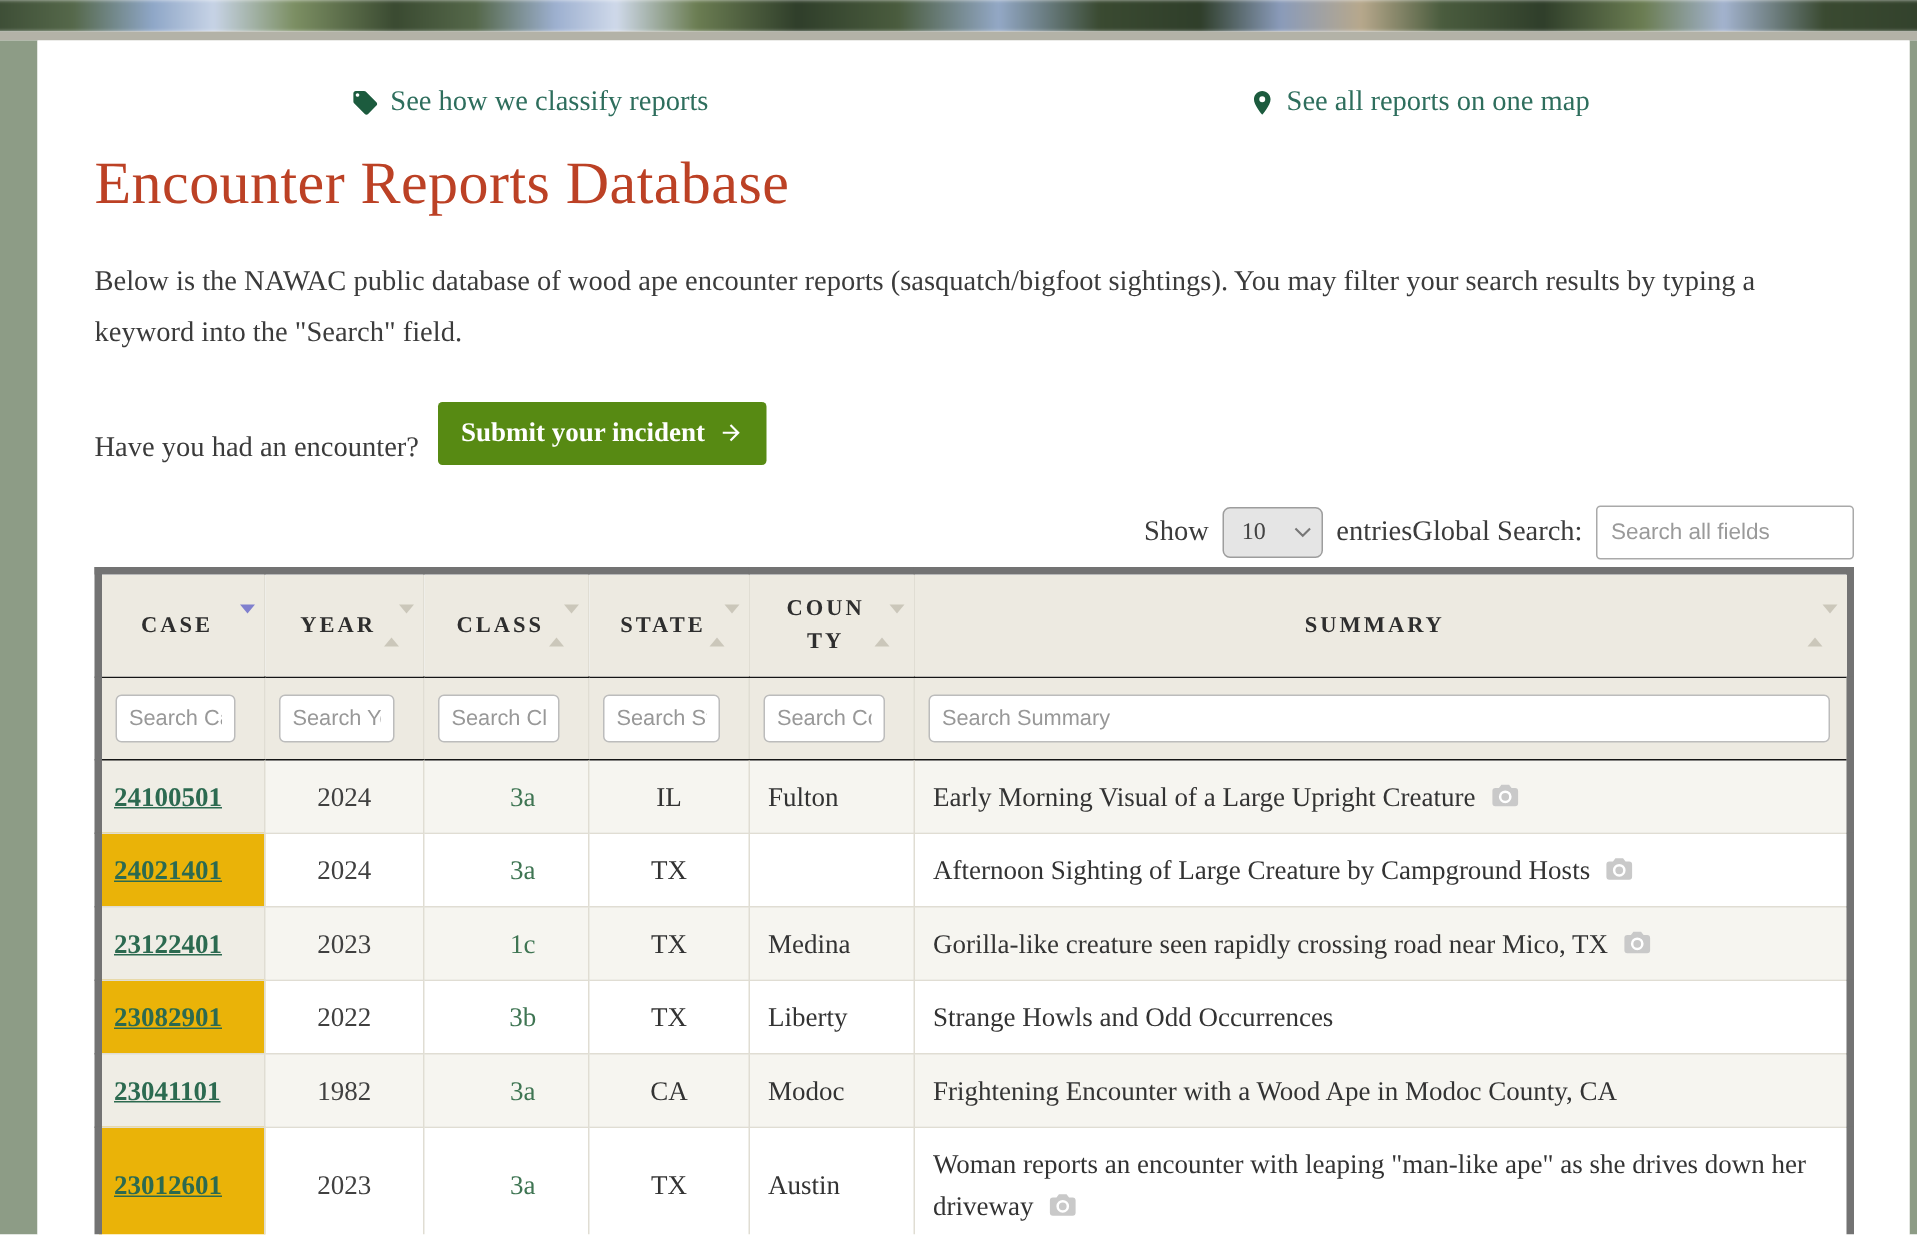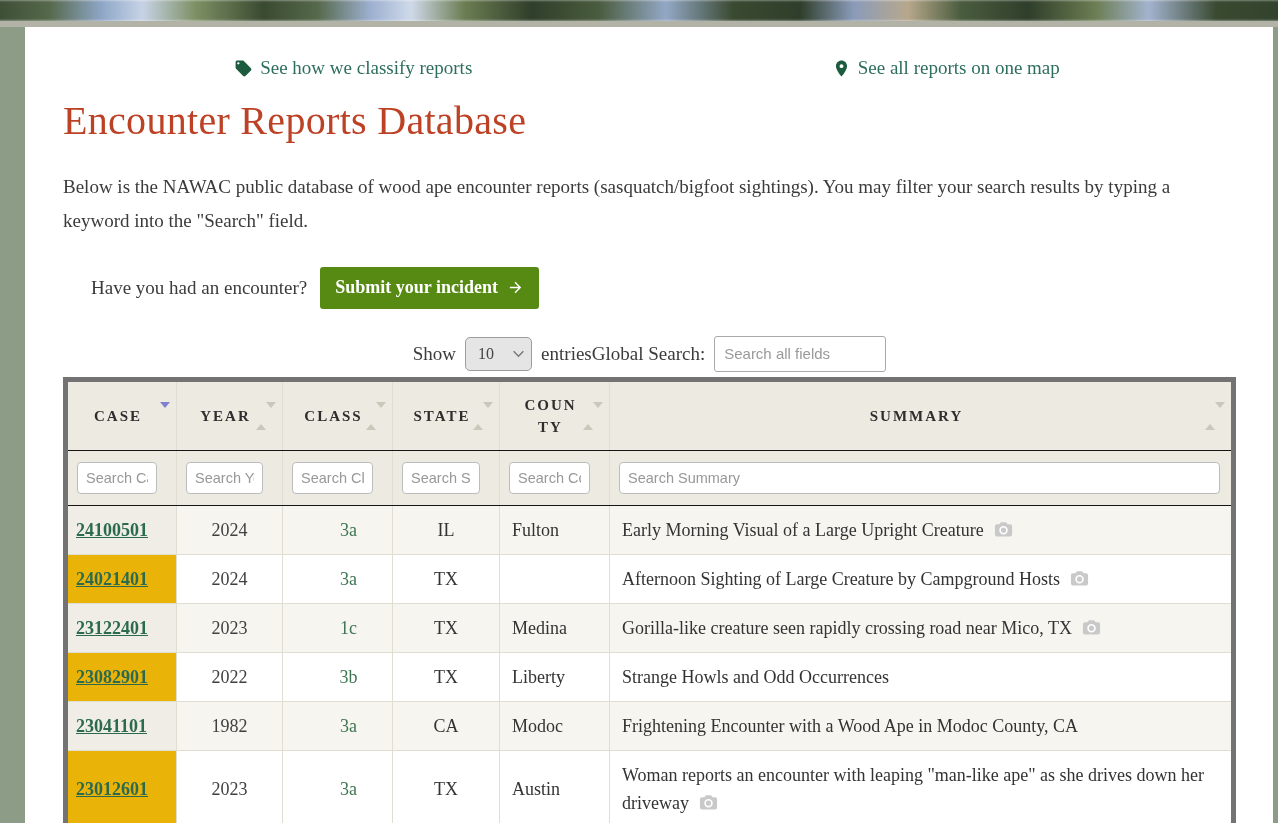--- a/index.html
+++ b/index.html
@@ -26,26 +26,26 @@
   
   .top-links { display: flex; margin-top: 30px; gap: 12px; }
   .top-links .half { width: 50%; text-align: center; }
   .top-link { color: #2e6e5d; font-size: 19px; text-decoration: none; display: inline-flex; align-items: center; gap: 7px; cursor: pointer; }
   .top-link svg { width: 19px; height: 19px; flex: 0 0 auto; }
 
   h1.page-title { margin-top: 15px; font-size: 40px; font-weight: 400; color: #bc4125; letter-spacing: .3px; }
 
   .intro { margin-top: 26px; font-size: 19px; line-height: 34px; color: #3b3b3b; }
 
-  .encounter-row { margin-top: 29px; display: flex; align-items: center; gap: 13px; font-size: 19px; margin-left: 28px; }
+  .encounter-row { margin-top: 29px; display: flex; align-items: flex-end; gap: 13px; font-size: 19px; }
   .submit-btn { display: inline-flex; align-items: center; gap: 9px; background: #578a13; color: #fff;
     border: none; border-radius: 3px; padding: 10px 15px 11px 15px; font-family: inherit; font-size: 18px; font-weight: 700; cursor: pointer; }
   .submit-btn svg { width: 17px; height: 17px; }
 
-  .controls-row { margin-top: 27px; display: flex; justify-content: center; align-items: center; font-size: 19px; }
+  .controls-row { margin-top: 27px; display: flex; justify-content: flex-end; align-items: center; font-size: 19px; }
   .show-group, .search-group { display: flex; align-items: center; gap: 9px; }
   .select-wrap { position: relative; display: inline-block; }
   .page-size { appearance: none; -webkit-appearance: none; width: 67px; height: 34px; border: 1px solid #9d9d9d;
     border-radius: 5px; background: #e5e5e5; font-family: inherit; font-size: 16px; color: #444; padding: 0 22px 0 12px; cursor: pointer; }
   .select-wrap svg { position: absolute; right: 7px; top: 12px; pointer-events: none; }
   .global-search { width: 172px; height: 36px; border: 1px solid #a9a9a9; border-radius: 3px; padding: 0 9px;
     font-family: "Liberation Sans", sans-serif; font-size: 15px; color: #444; }
   .global-search::placeholder { color: #9a9a9a; }
 
   

